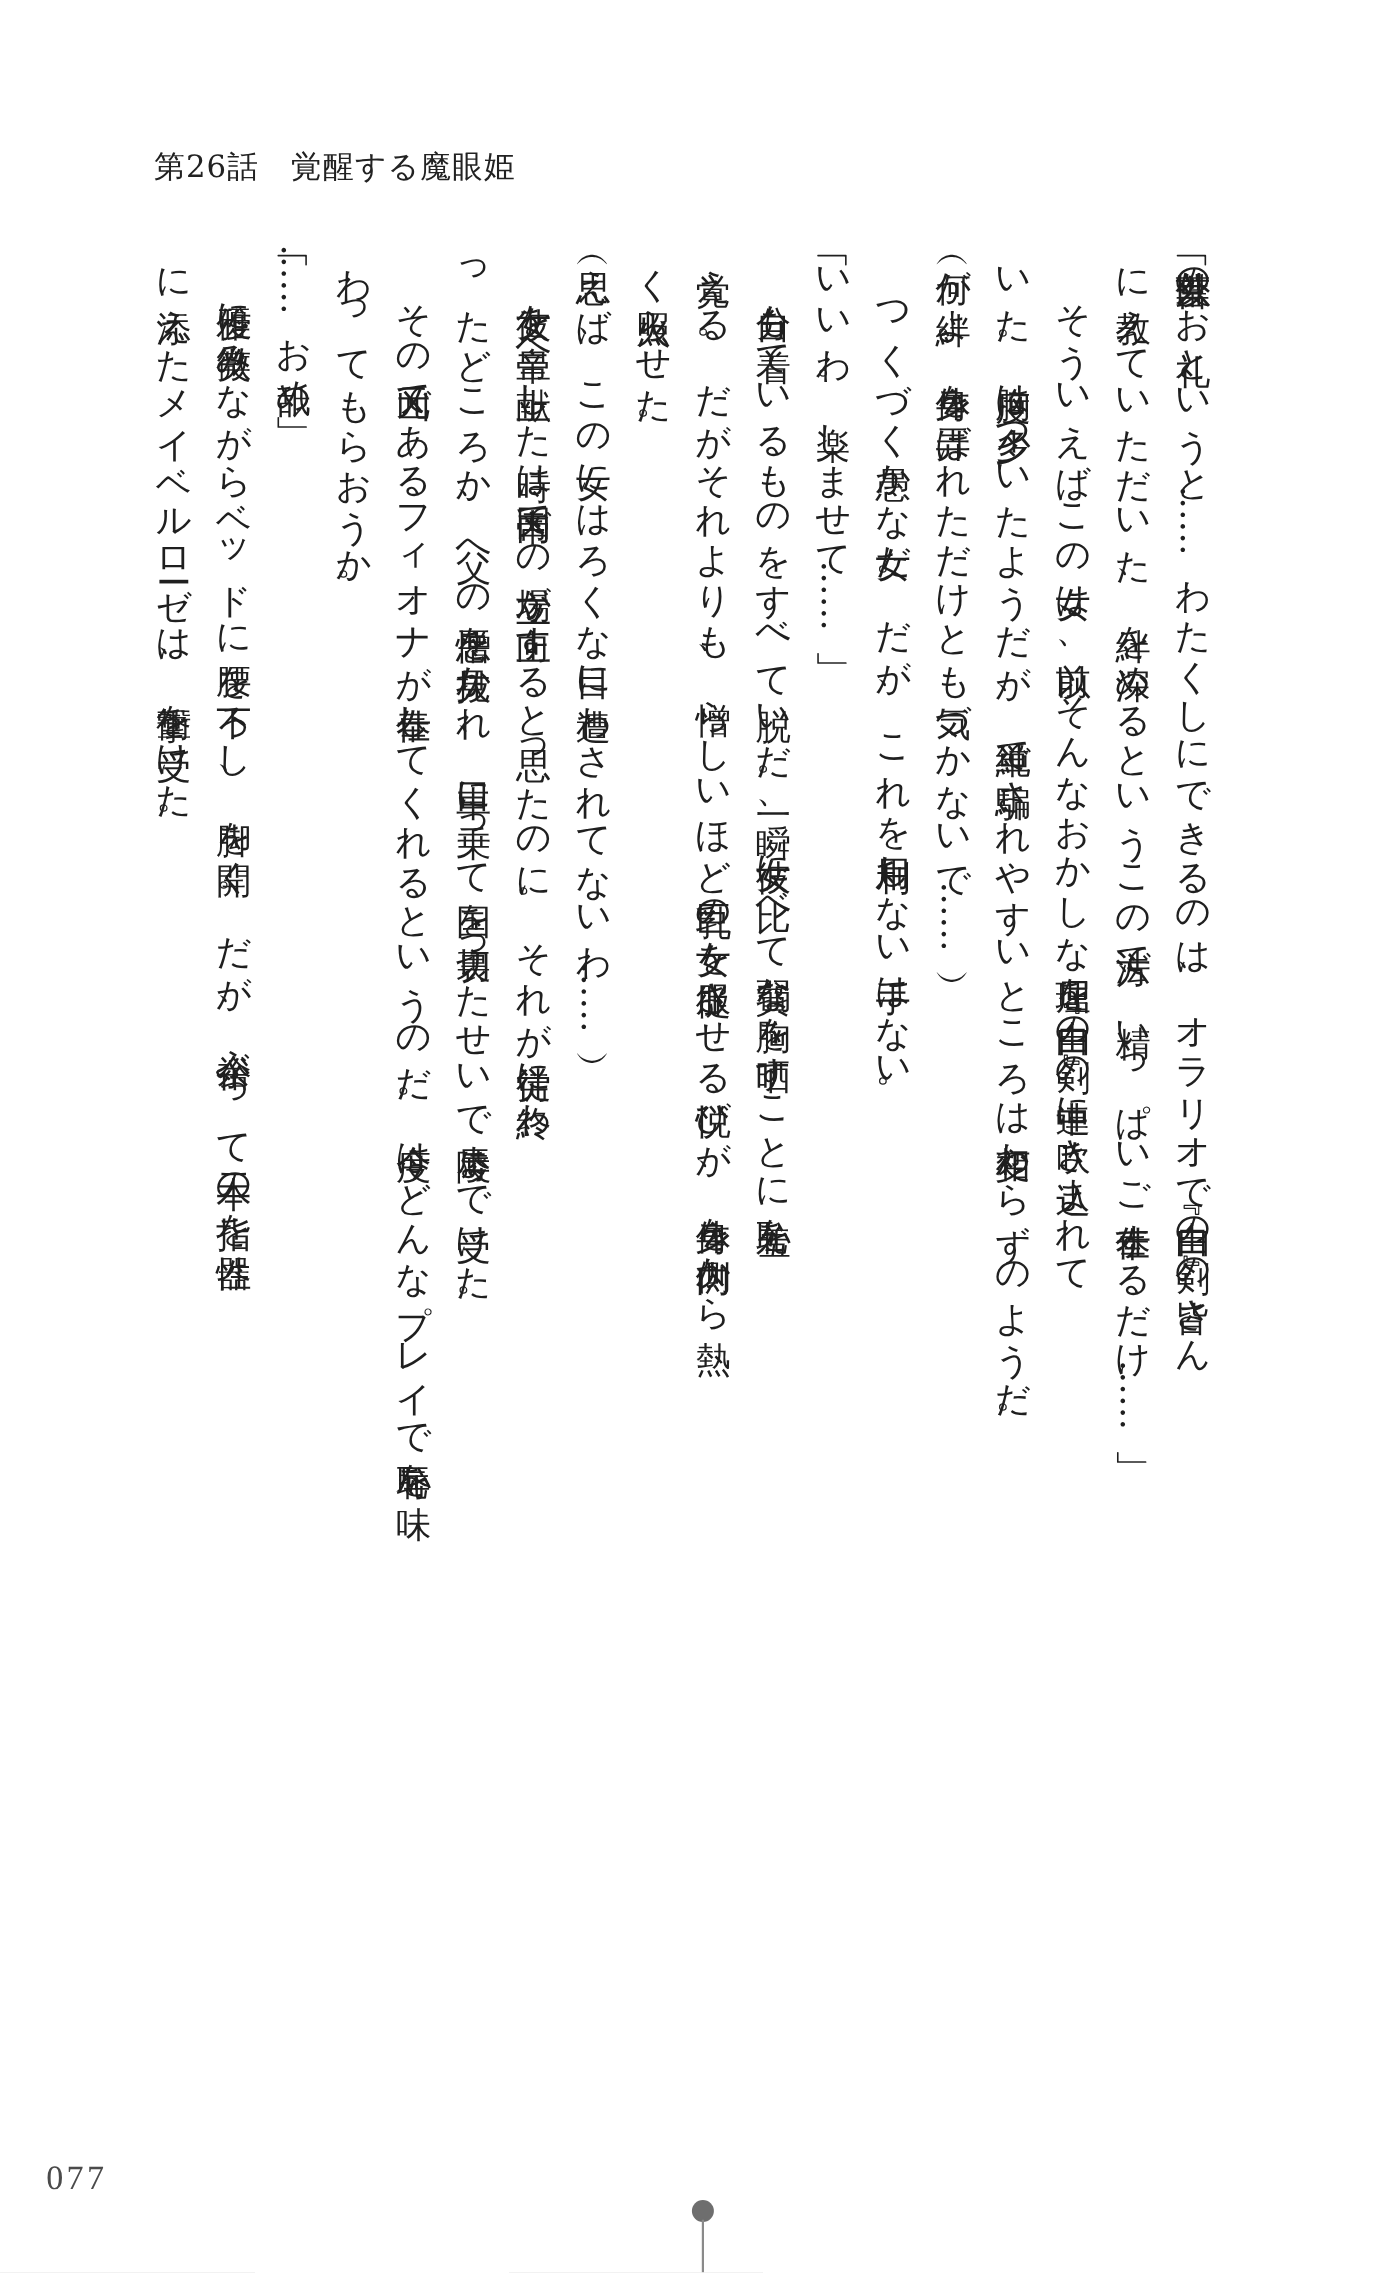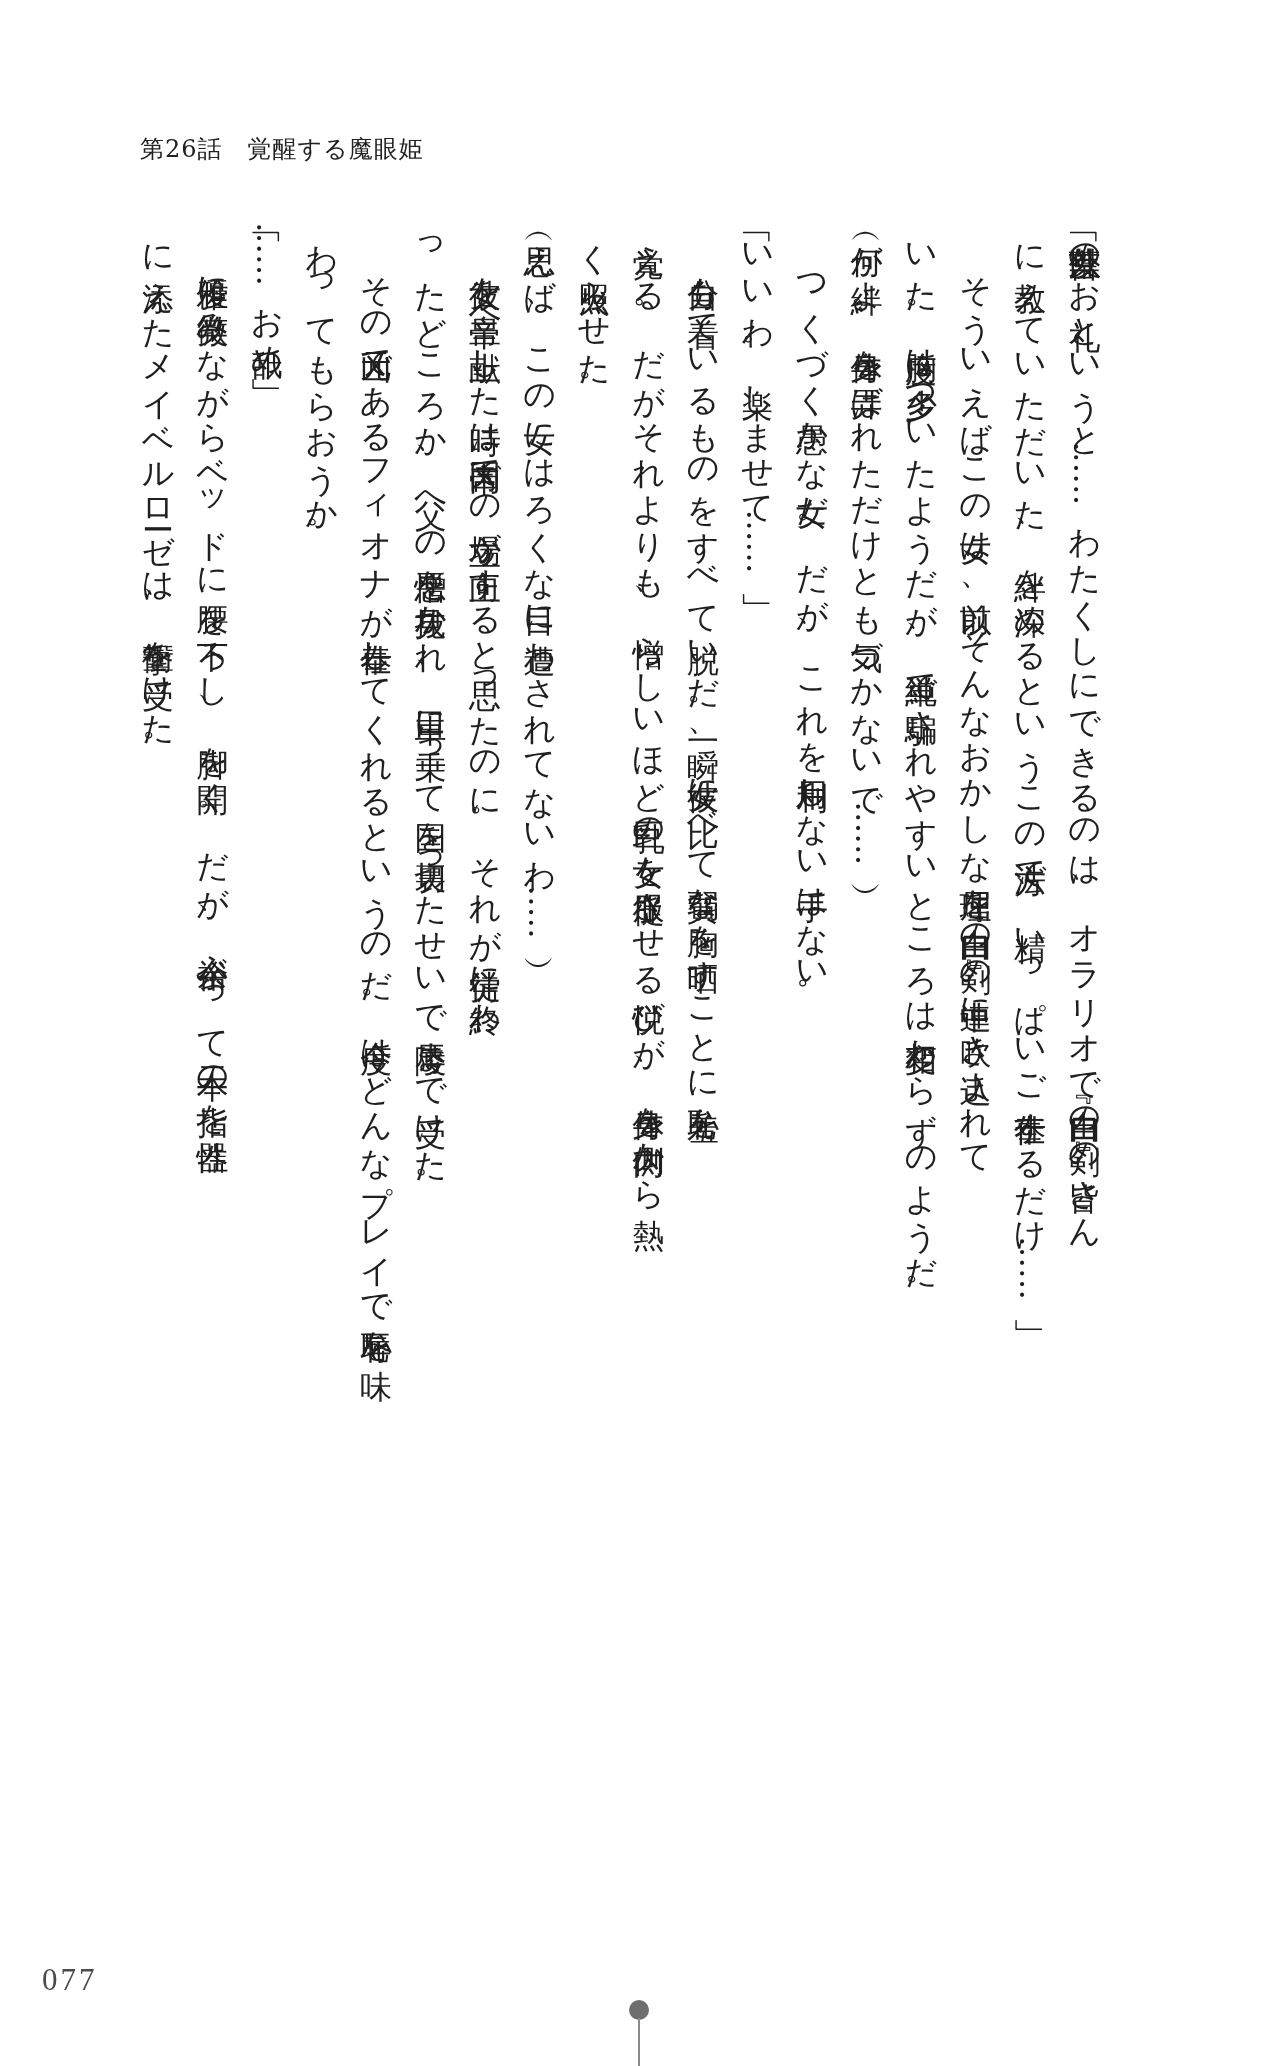--- a/index.html
+++ b/index.html
@@ -8,21 +8,21 @@
     width: 1263px;
     height: 2066px;
     background: #ffffff;
     overflow: hidden;
     font-family: "DejaVu Serif", "Liberation Serif", serif;
   }
   .chapter-header {
     position: absolute;
     left: 140px;
     top: 133px;
-    font-size: 24px;
+    font-size: 28px;
     letter-spacing: 1px;
     color: #222222;
     white-space: pre;
   }
   .text-block {
     position: absolute;
     top: 222px;
     right: 151px;
     writing-mode: vertical-rl;
     text-orientation: mixed;

